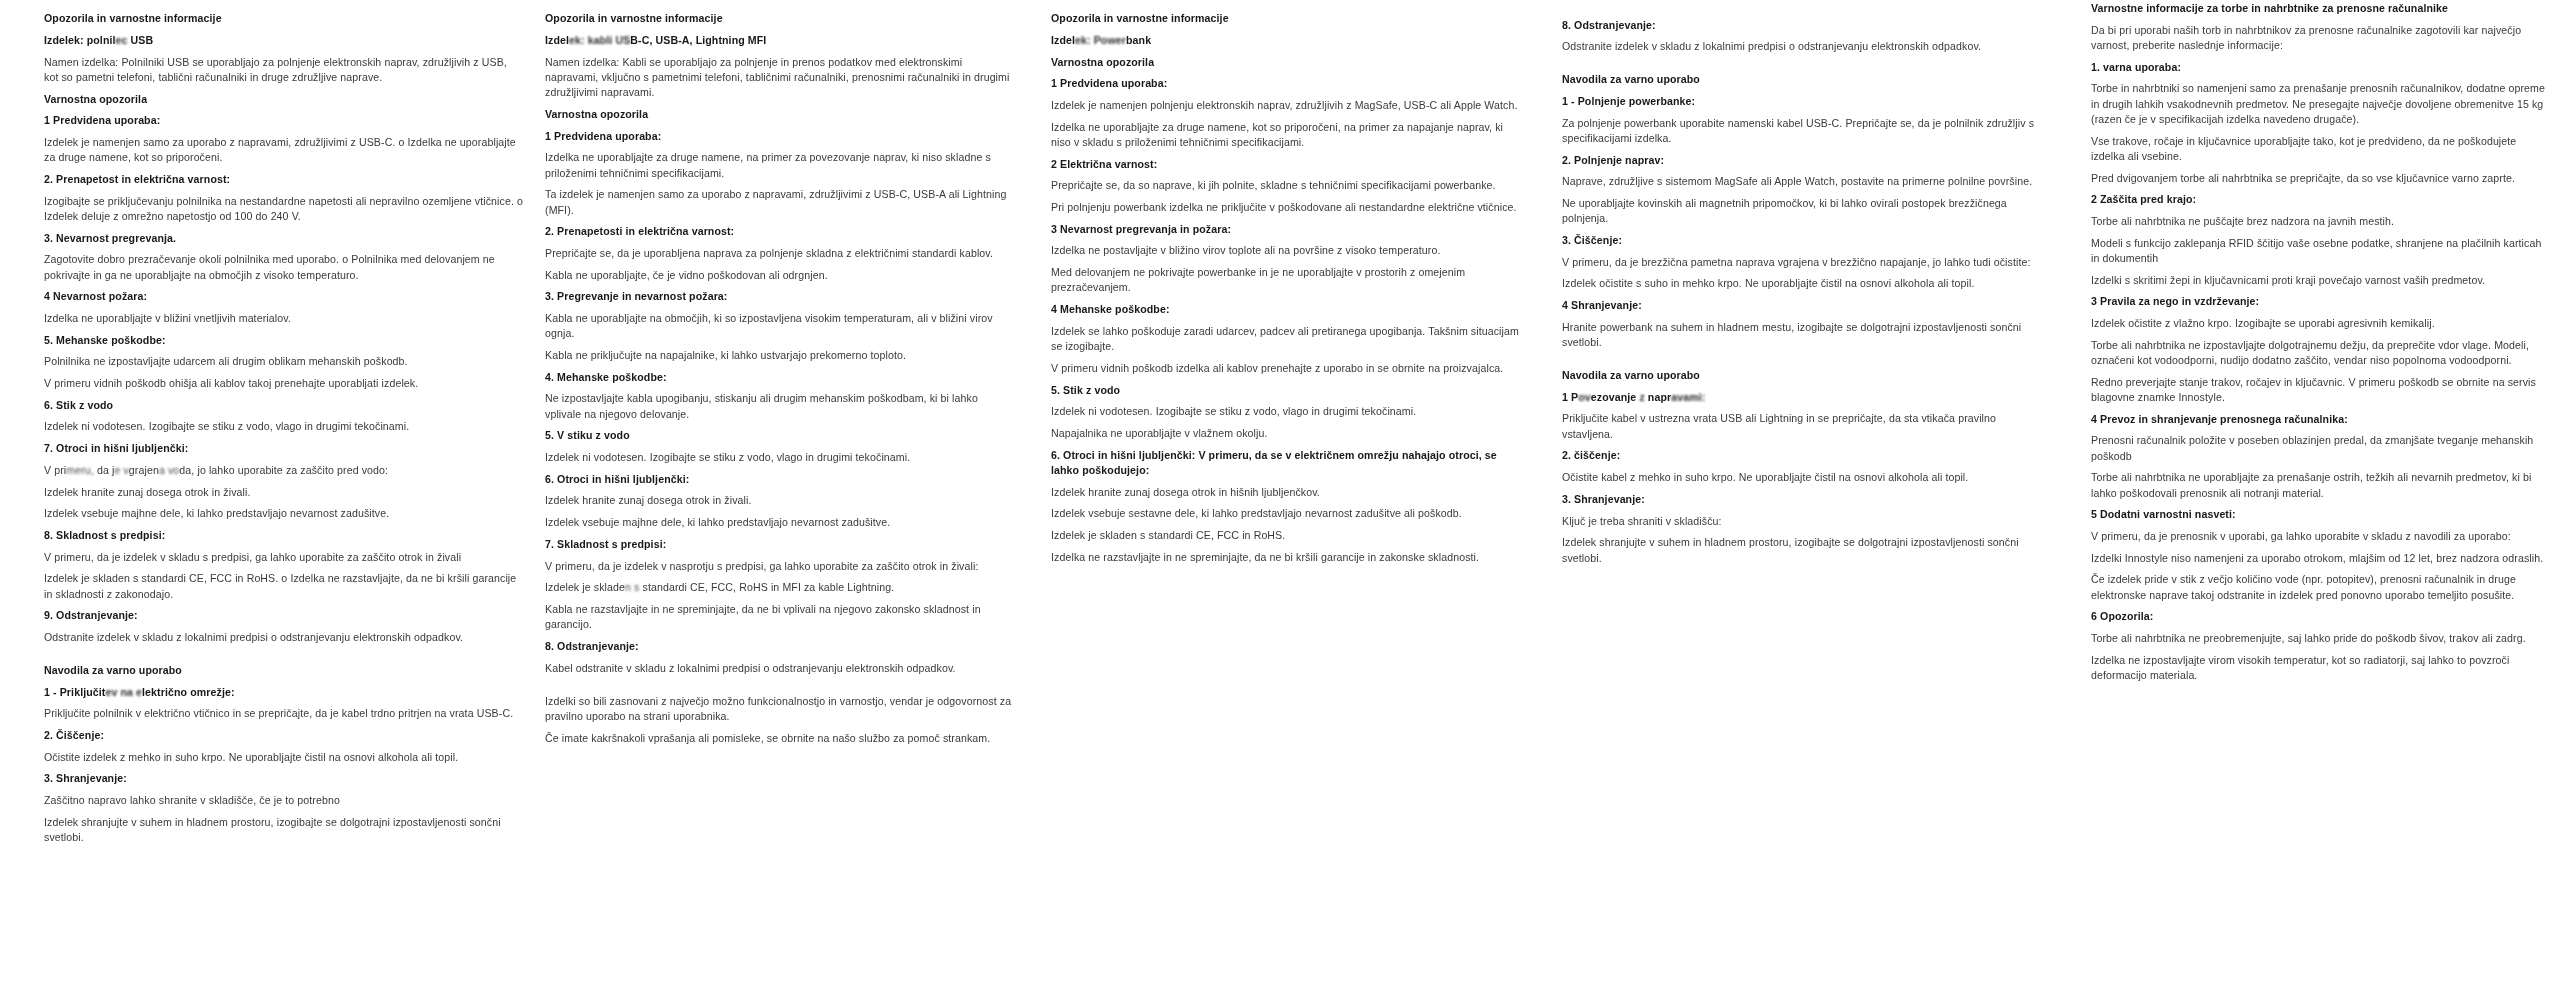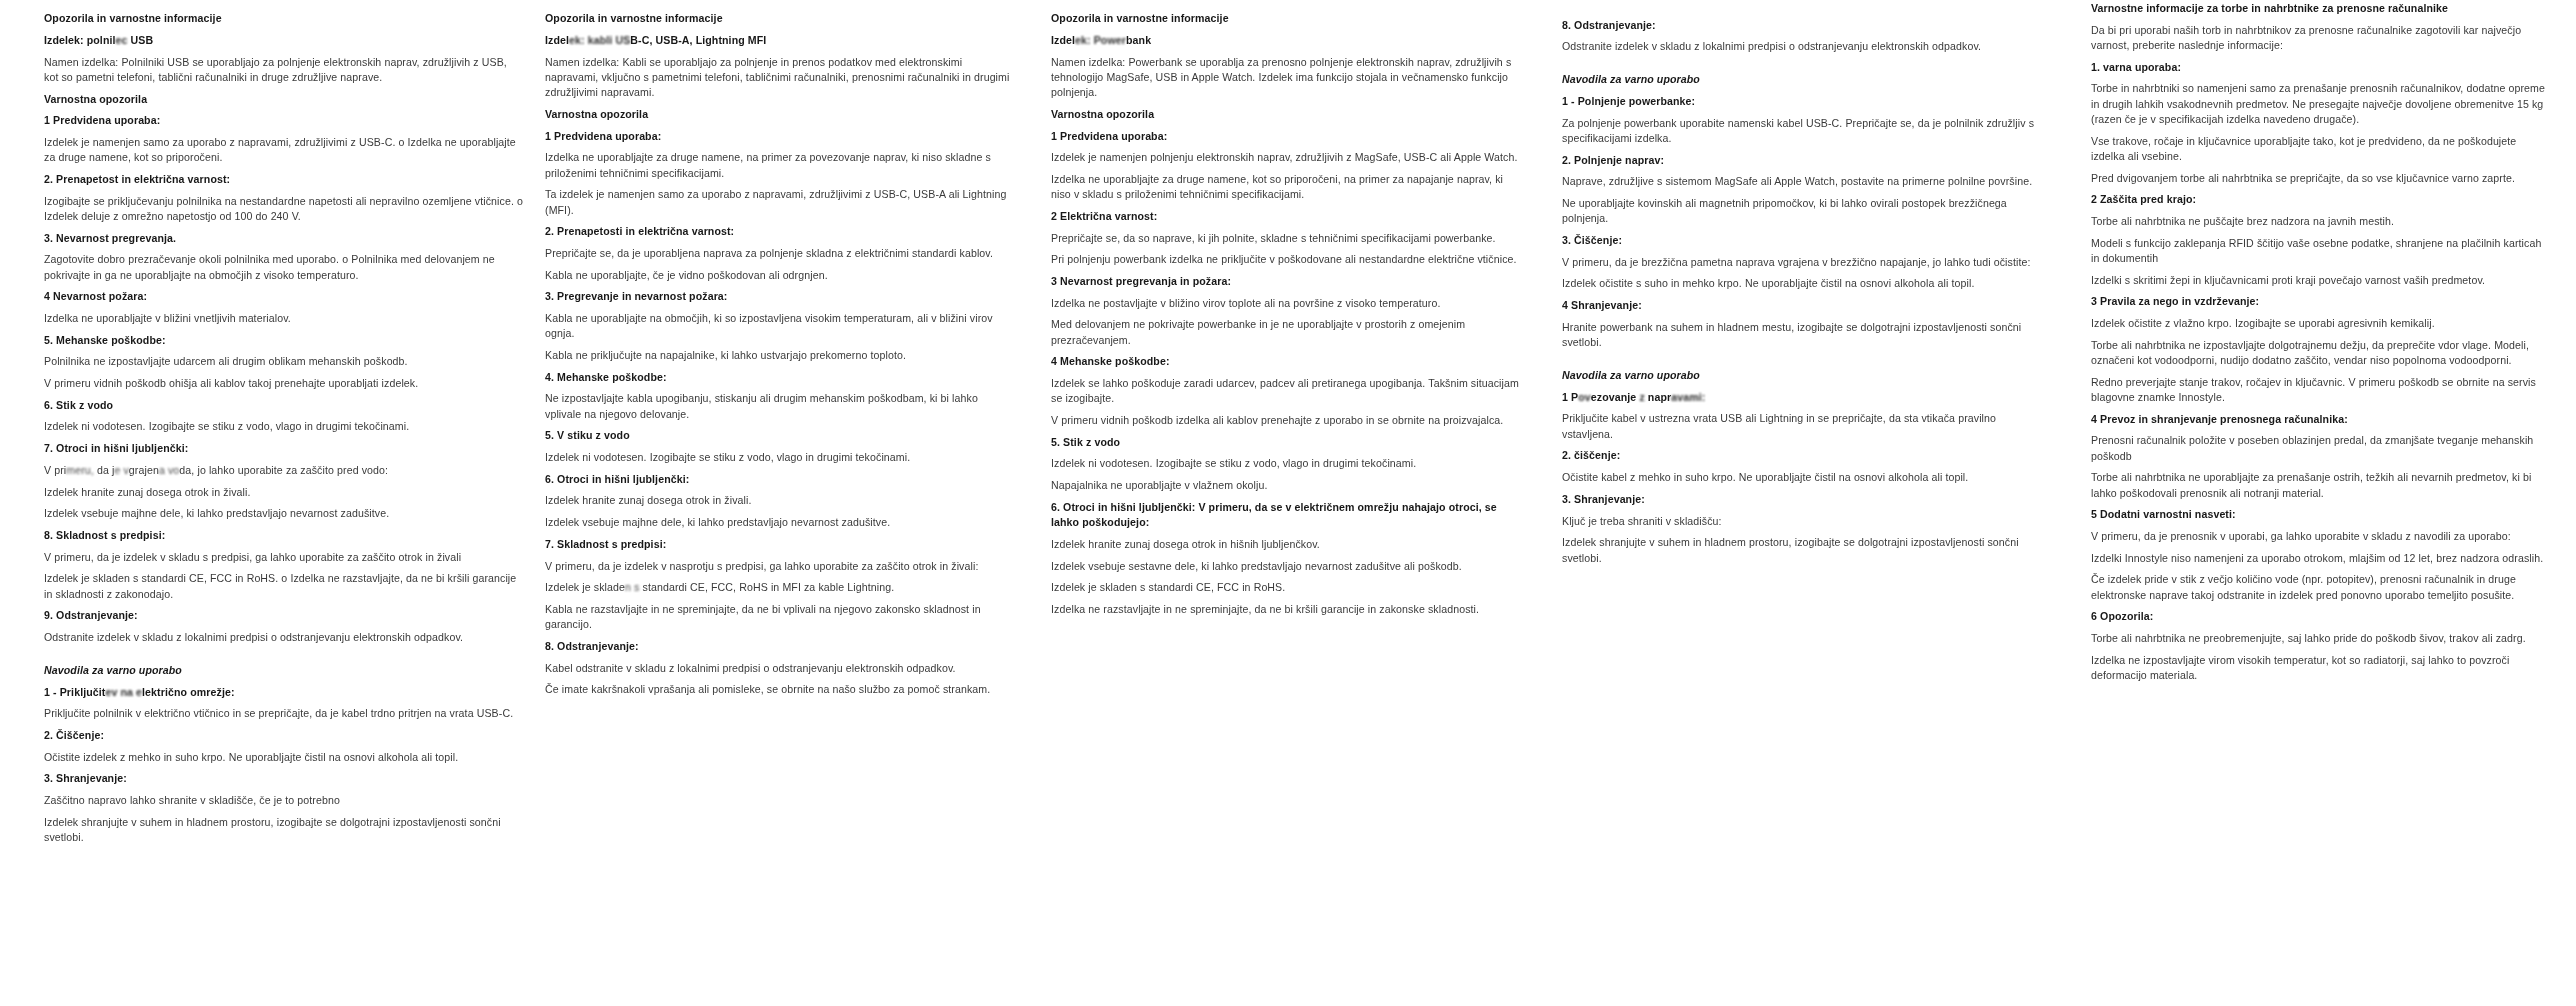--- a/index.html
+++ b/index.html
@@ -28,21 +28,20 @@
   .col .h {
     font-weight: bold;
     color: #181818;
     margin: 0 0 6.4px 0;
   }
   .col .p {
     margin: 0 0 6.4px 0;
   }
   .gap {
     margin-top: 17.7px !important;
-    font-style: italic;
   }
   .smudge {
     filter: blur(1.3px);
     opacity: 0.92;
   }
 </style>
 </head>
 <body>
 
 <div class="page">
@@ -102,26 +101,26 @@
       <div class="p">Izdelek ni vodotesen. Izogibajte se stiku z vodo, vlago in drugimi tekočinami.</div>
       <div class="h">6. Otroci in hišni ljubljenčki:</div>
       <div class="p">Izdelek hranite zunaj dosega otrok in živali.</div>
       <div class="p">Izdelek vsebuje majhne dele, ki lahko predstavljajo nevarnost zadušitve.</div>
       <div class="h">7. Skladnost s predpisi:</div>
       <div class="p">V primeru, da je izdelek v nasprotju s predpisi, ga lahko uporabite za zaščito otrok in živali:</div>
       <div class="p"><span>Izdelek je sklade</span><span class="smudge">n s</span><span> standardi CE, FCC, RoHS in MFI za kable Lightning.</span></div>
       <div class="p">Kabla ne razstavljajte in ne spreminjajte, da ne bi vplivali na njegovo zakonsko skladnost in garancijo.</div>
       <div class="h">8. Odstranjevanje:</div>
       <div class="p">Kabel odstranite v skladu z lokalnimi predpisi o odstranjevanju elektronskih odpadkov.</div>
+      <div class="p gap">Izdelki so bili zasnovani z največjo možno funkcionalnostjo in varnostjo, vendar je odgovornost za pravilno uporabo na strani uporabnika.</div>
       <div class="p">Če imate kakršnakoli vprašanja ali pomisleke, se obrnite na našo službo za pomoč strankam.</div>
     </section>
   <section class="col" style="left: 1051px; width: 472px; top: 11.3px;">
       <div class="h">Opozorila in varnostne informacije</div>
       <div class="h"><span>Izdel</span><span class="smudge">ek: Power</span><span>bank</span></div>
-      <div class="p">Namen izdelka: Powerbank se uporablja za prenosno polnjenje elektronskih naprav, združljivih s tehnologijo MagSafe, USB in Apple Watch. Izdelek ima funkcijo stojala in večnamensko funkcijo polnjenja.</div>
       <div class="h">Varnostna opozorila</div>
       <div class="h">1 Predvidena uporaba:</div>
       <div class="p">Izdelek je namenjen polnjenju elektronskih naprav, združljivih z MagSafe, USB-C ali Apple Watch.</div>
       <div class="p">Izdelka ne uporabljajte za druge namene, kot so priporočeni, na primer za napajanje naprav, ki niso v skladu s priloženimi tehničnimi specifikacijami.</div>
       <div class="h">2 Električna varnost:</div>
       <div class="p">Prepričajte se, da so naprave, ki jih polnite, skladne s tehničnimi specifikacijami powerbanke.</div>
       <div class="p">Pri polnjenju powerbank izdelka ne priključite v poškodovane ali nestandardne električne vtičnice.</div>
       <div class="h">3 Nevarnost pregrevanja in požara:</div>
       <div class="p">Izdelka ne postavljajte v bližino virov toplote ali na površine z visoko temperaturo.</div>
       <div class="p">Med delovanjem ne pokrivajte powerbanke in je ne uporabljajte v prostorih z omejenim prezračevanjem.</div>

